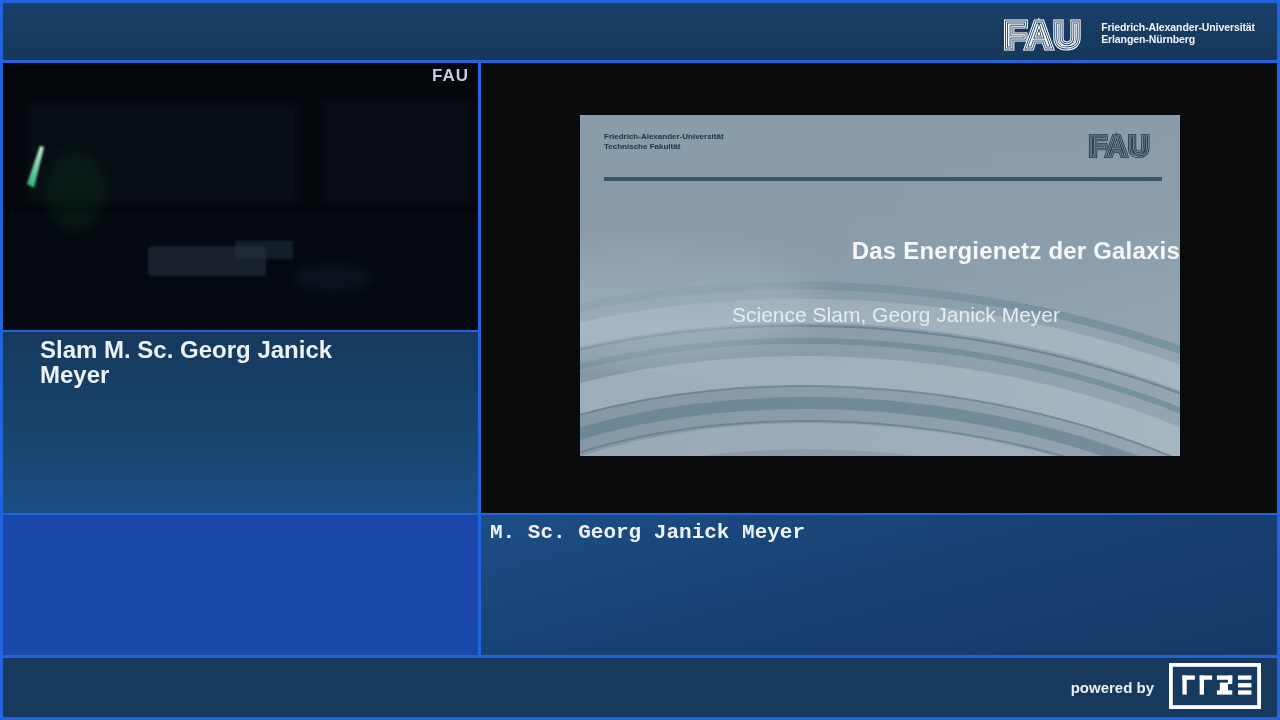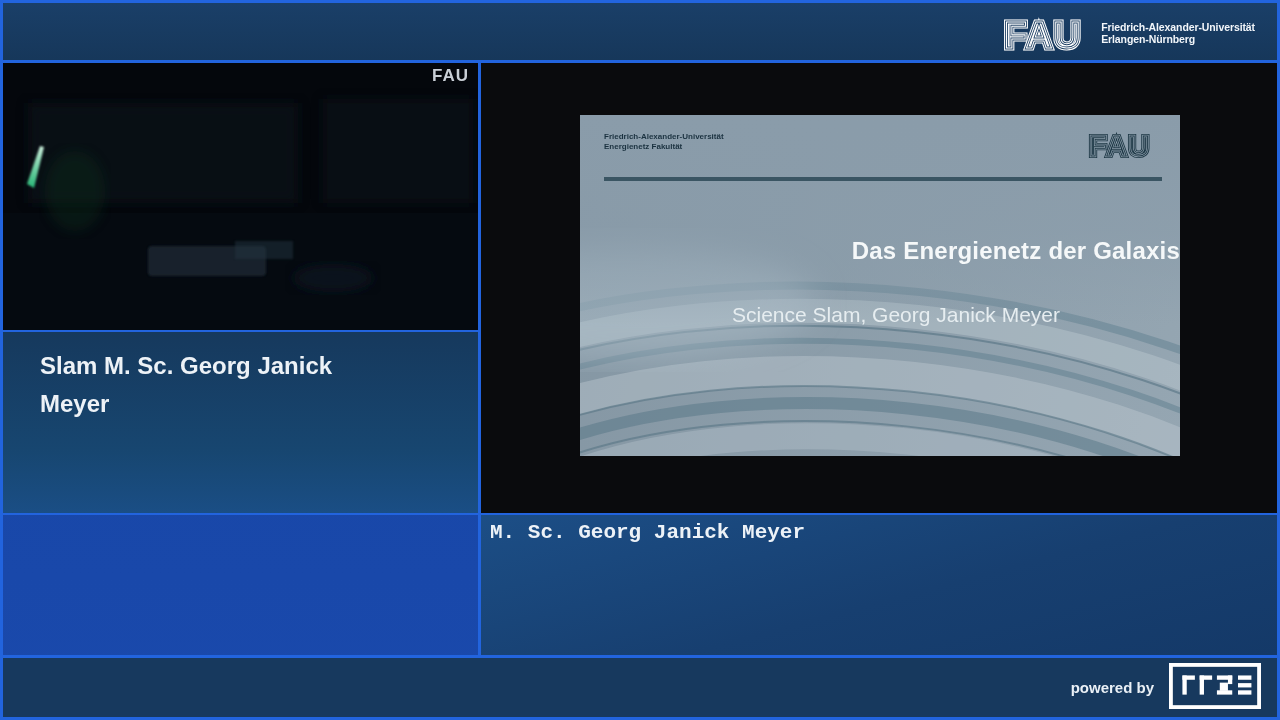--- a/index.html
+++ b/index.html
@@ -27,21 +27,21 @@
   .brand-text{color:#F2F6FA;font-weight:bold;font-size:10.5px;line-height:12.5px;letter-spacing:-0.1px;}
 
   
   .cam{left:3px;top:63px;width:475px;height:267px;background:#05080D;overflow:hidden;z-index:10;cursor:pointer;}
   .watermark{right:9px;top:3px;color:#C9CFD6;font-weight:bold;font-size:17px;letter-spacing:1px;z-index:5;}
 
   
   .cam-caption{left:3px;top:332px;width:475px;height:181px;
                background:linear-gradient(180deg,#16395D 0%,#174670 65%,#1A4E85 100%);
                z-index:10;color:#EDF2F7;}
-  .cam-title{margin:15px 28px 0 37px;max-width:335px;font-size:24px;line-height:38px;font-weight:bold;}
+  .cam-title{margin:5px 28px 0 37px;max-width:335px;font-size:24px;line-height:25px;font-weight:bold;}
   .cam-sem{margin:10px 28px 0 37px;font-size:19px;font-weight:bold;}
 
   
   .slides{left:481px;top:63px;width:796px;height:450px;background:#0A0B0D;z-index:10;cursor:pointer;}
   .slide{left:99px;top:52px;width:600px;height:341px;overflow:hidden;
          background:linear-gradient(105deg,#8496A3,#95A6B2);}
   .slide-art{left:0;top:0;}
   .slide-org{left:24px;top:17px;color:#1B3240;font-weight:bold;font-size:8px;line-height:10px;}
   .slide-sep{left:24px;top:62px;width:558px;height:4px;background:#3A5563;}
   .fau-mark.slide-logo{position:absolute;right:24px;top:12px;}
@@ -147,21 +147,21 @@
           <ellipse cx="300" cy="560" rx="380" ry="170" stroke="#C5D1D8" stroke-width="20" opacity="0.35"></ellipse>
           <ellipse cx="300" cy="560" rx="625" ry="345" stroke="#4E6E7E" stroke-width="2" opacity="0.55"></ellipse>
           <ellipse cx="300" cy="560" rx="540" ry="285" stroke="#4E6E7E" stroke-width="2" opacity="0.5"></ellipse>
           <ellipse cx="300" cy="560" rx="495" ry="250" stroke="#4E6E7E" stroke-width="2" opacity="0.5"></ellipse>
         </g>
         <ellipse cx="45" cy="185" rx="190" ry="60" fill="#AFC0CB" opacity="0.5" filter="url(#blur20)"></ellipse>
         <rect x="0" y="0" width="600" height="210" fill="url(#fadeTop)"></rect>
       </svg>
       <div class="slide-org abs">
         <div>Friedrich-Alexander-Universität</div>
-        <div>Energienetz Fakultät</div>
+        <div>Technische Fakultät</div>
       </div>
       <div class="slide-sep abs"></div>
       <svg class="fau-mark slide-logo" width="68" height="34" viewBox="0 0 70 34">
         <text class="s1" x="1" y="29">FAU</text>
         <text class="s2" x="1" y="29">FAU</text>
         <text class="s3" x="1" y="29">FAU</text>
       </svg>
       <div class="slide-title abs">Das Energienetz der Galaxis</div>
       <div class="slide-subtitle abs">Science Slam, Georg Janick Meyer</div>
     </div>

